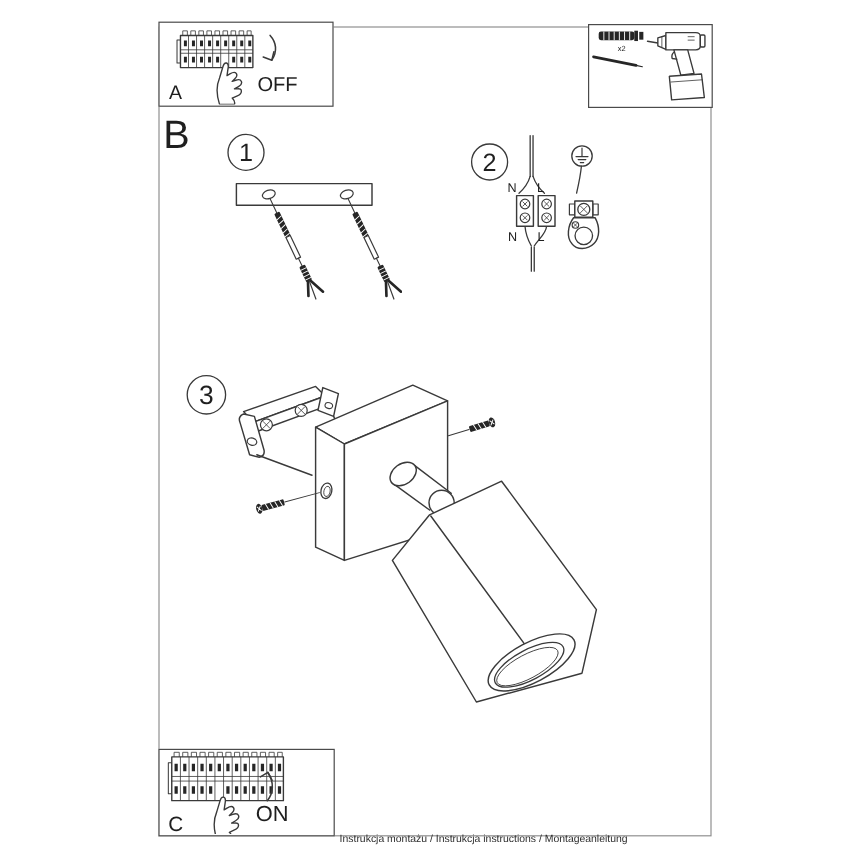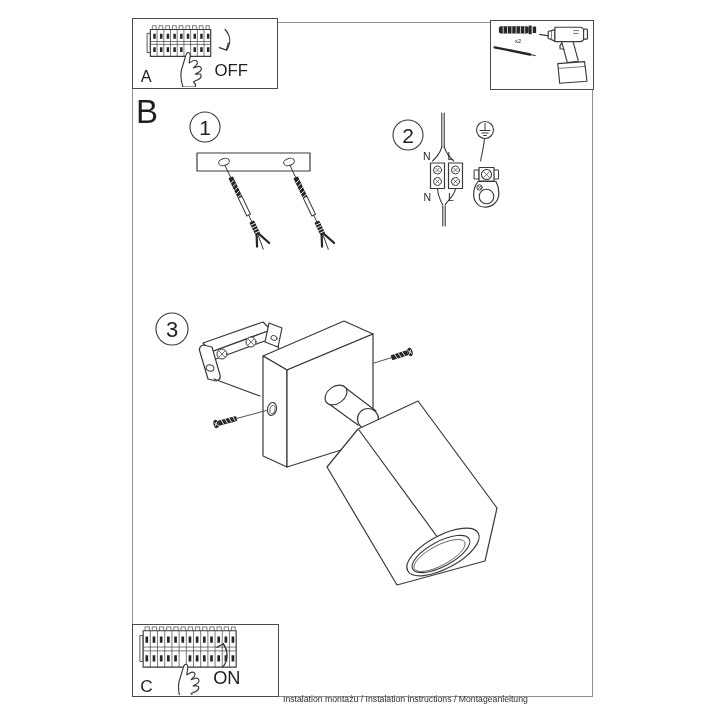--- a/index.html
+++ b/index.html
@@ -237,17 +237,17 @@
       <g>
         <path class="ln" style="stroke-width:1.35" d="M92,44 C97.5,37.5 98,27.5 92.5,19.5"></path>
         <path class="ln" style="stroke-width:1.35" d="M92.5,19.5 L96.2,26.3 M92.5,19.5 L86,23.3"></path>
       </g>
       <text x="82" y="62" font-size="19">ON</text>
       <text x="6" y="70" font-size="18">C</text>
     </svg>
   </div>
 
   <div class="footer">
-    <div>Instalation montażu / Instalation instructions / Montageanleitung</div>
+    <div>Instrukcja montażu / Instrukcja instructions / Montageanleitung</div>
     
   </div>
 
 </div>
 
 </body></html>

